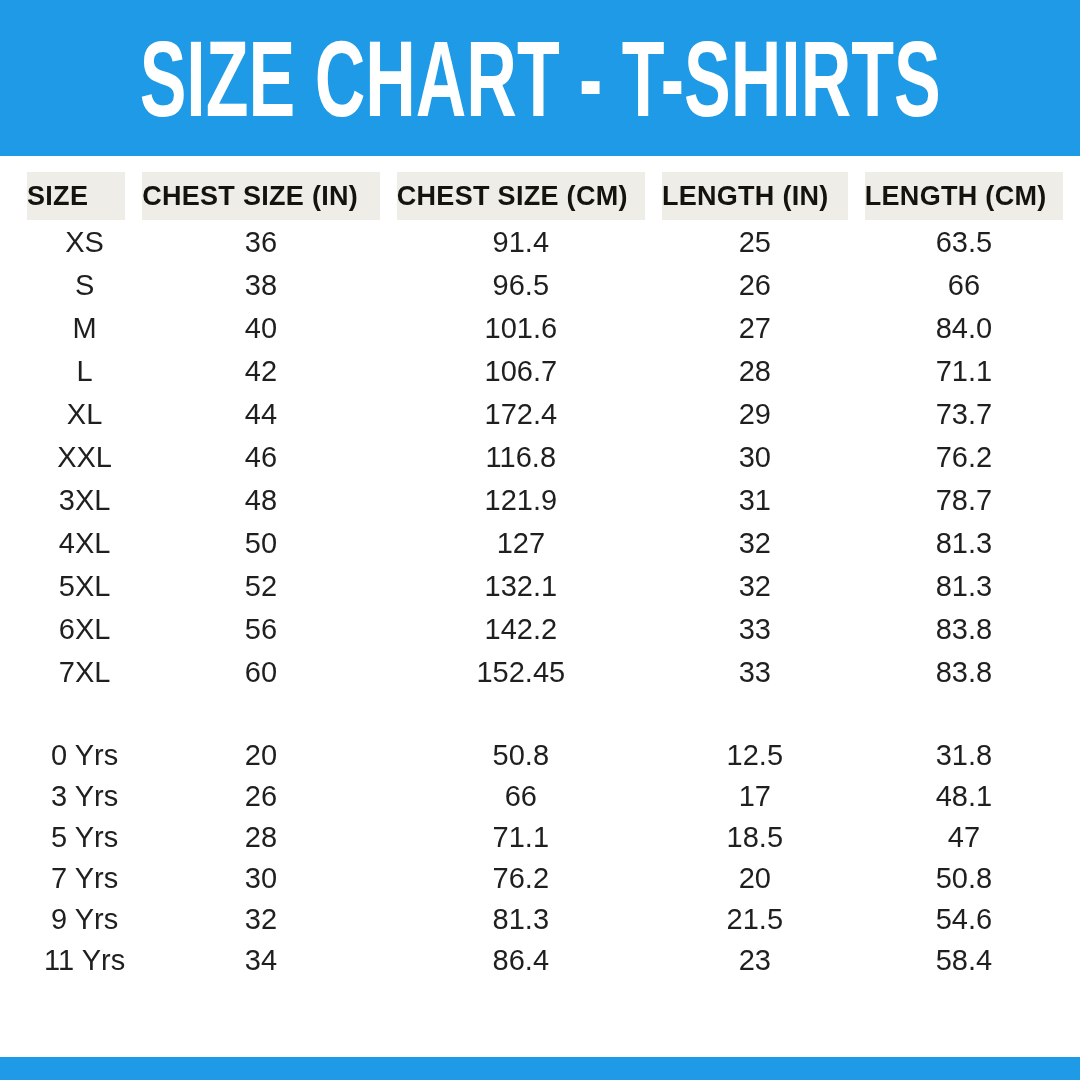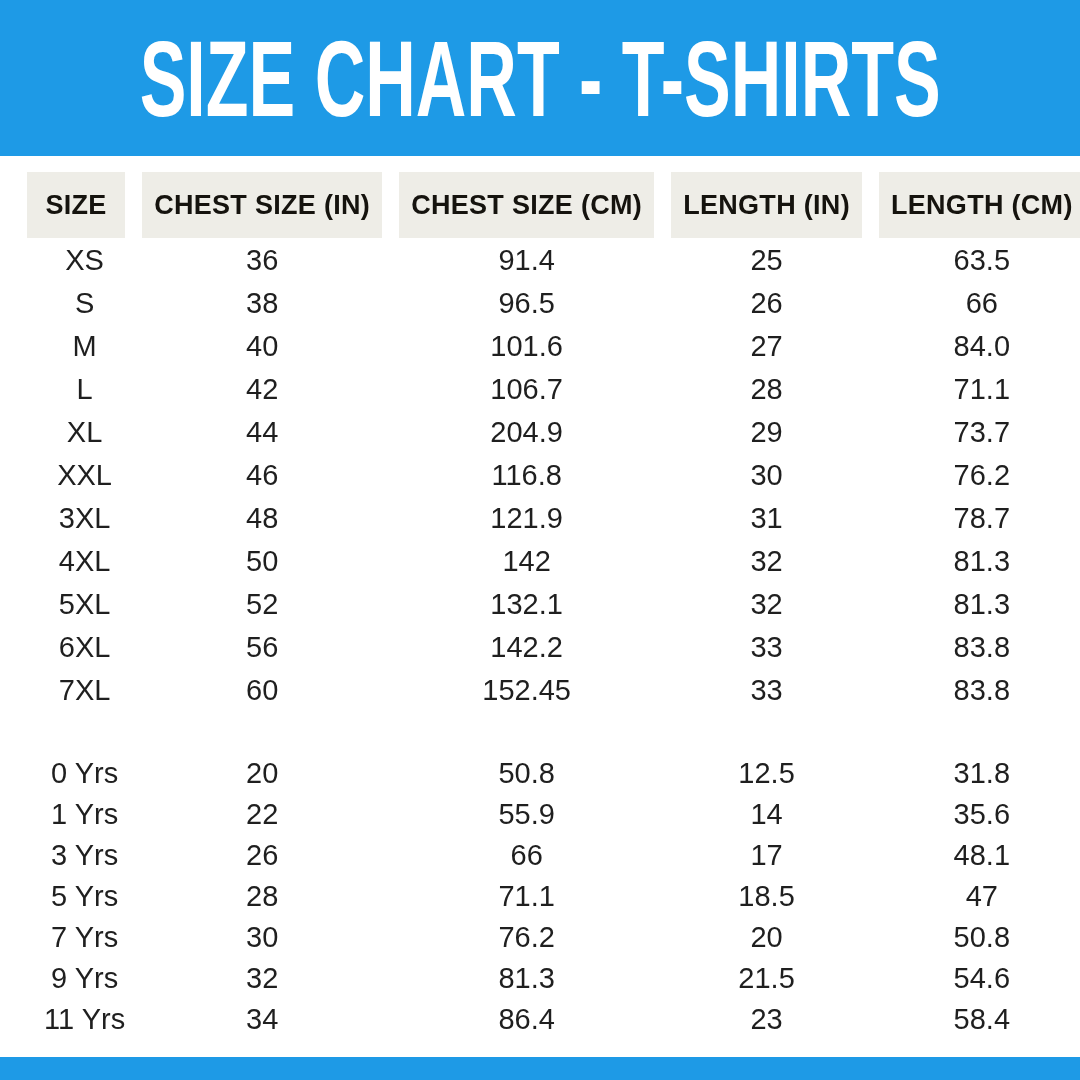--- a/index.html
+++ b/index.html
@@ -48,25 +48,25 @@
     border-collapse: separate;
     border-spacing: 17px 0;
     margin-left: 10px;
     table-layout: fixed;
   }
   table.size-table th {
     background: #eeede7;
     font-weight: bold;
     font-size: 27px;
     letter-spacing: 0.3px;
-    height: 42px;
-    text-align: center;
+    height: 48px;
+    text-align: left;
     color: #15130e;
     white-space: nowrap;
-    padding: 12px;
+    padding: 0;
   }
   table.size-table td {
     font-size: 29px;
     height: 41px;
     text-align: center;
     padding: 0;
     color: #1f1f1f;
     white-space: nowrap;
   }
   table.size-table td.size-col {
@@ -141,42 +141,42 @@
           <tr>
             <td class="size-col">L</td>
             <td>42</td>
             <td>106.7</td>
             <td>28</td>
             <td>71.1</td>
           </tr>
           <tr>
             <td class="size-col">XL</td>
             <td>44</td>
-            <td>204.9</td>
+            <td>172.4</td>
             <td>29</td>
             <td>73.7</td>
           </tr>
           <tr>
             <td class="size-col">XXL</td>
             <td>46</td>
             <td>116.8</td>
             <td>30</td>
             <td>76.2</td>
           </tr>
           <tr>
             <td class="size-col">3XL</td>
             <td>48</td>
             <td>121.9</td>
             <td>31</td>
             <td>78.7</td>
           </tr>
           <tr>
             <td class="size-col">4XL</td>
             <td>50</td>
-            <td>142</td>
+            <td>127</td>
             <td>32</td>
             <td>81.3</td>
           </tr>
           <tr>
             <td class="size-col">5XL</td>
             <td>52</td>
             <td>132.1</td>
             <td>32</td>
             <td>81.3</td>
           </tr>
@@ -202,27 +202,20 @@
       </tbody>
       <tbody id="kids-body">
           <tr>
             <td class="size-col">0 Yrs</td>
             <td>20</td>
             <td>50.8</td>
             <td>12.5</td>
             <td>31.8</td>
           </tr>
           <tr>
-            <td class="size-col">1 Yrs</td>
-            <td>22</td>
-            <td>55.9</td>
-            <td>14</td>
-            <td>35.6</td>
-          </tr>
-          <tr>
             <td class="size-col">3 Yrs</td>
             <td>26</td>
             <td>66</td>
             <td>17</td>
             <td>48.1</td>
           </tr>
           <tr>
             <td class="size-col">5 Yrs</td>
             <td>28</td>
             <td>71.1</td>

